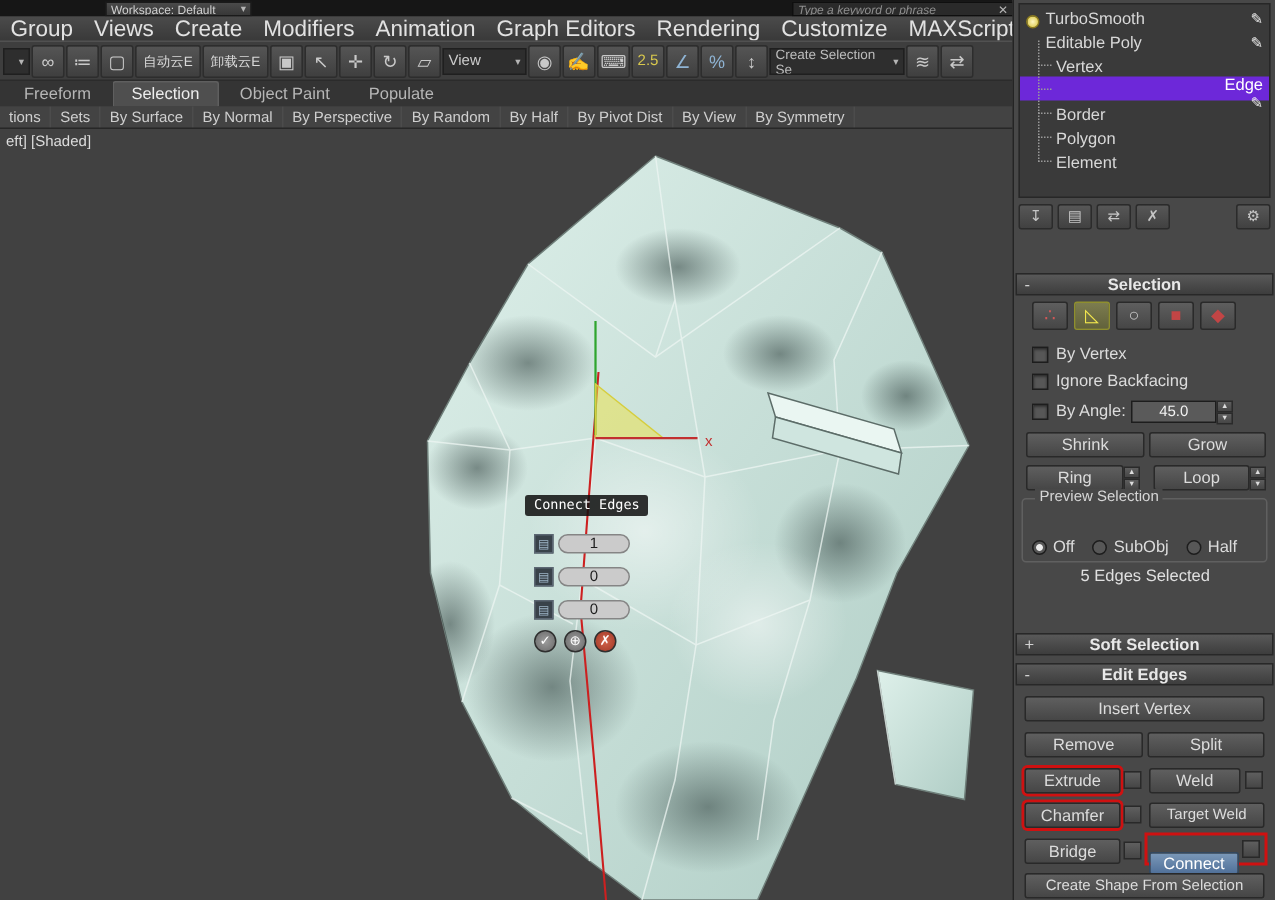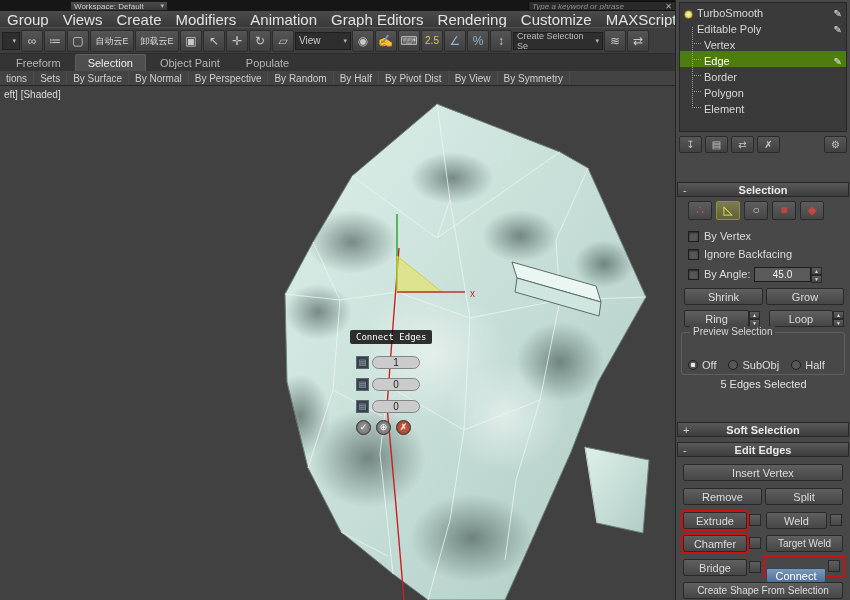--- a/index.html
+++ b/index.html
@@ -74,21 +74,21 @@
   .stack{position:absolute;left:3px;top:2px;width:168px;height:130px;background:#3a3a3a;
     border:1px solid #272727;overflow:hidden;}
   .srow{display:flex;align-items:flex-end;height:16px;color:#d8d8d8;font-size:11px;padding:0 4px;position:relative;}
   .modglyph{margin-left:auto;color:#ececec;font-size:10px;flex:none;}
   .bulb{width:9px;height:9px;border-radius:50%;background:radial-gradient(#fdf6c0,#d8c33c);
     border:1px solid #8a7a20;margin-right:4px;flex:none;}
   .bulb-space{width:13px;flex:none;}
   .srow.sub{padding-left:24px;}
   .srow.sub::before{content:"";position:absolute;left:12px;top:-8px;height:16px;width:8px;
     border-left:1px dotted #999;border-bottom:1px dotted #999;}
-  .srow.sel{background:#4d7c0f;color:#fff;}
+  .srow.sel{background:#6d28d9;color:#fff;flex-direction:column;}
   .stack-tb{position:absolute;left:3px;top:134px;width:168px;height:20px;display:flex;gap:3px;align-items:center;}
   .st-btn{width:23px;height:17px;background:linear-gradient(#575757,#414141);border:1px solid #2b2b2b;
     border-radius:2px;color:#c6c6c6;font-size:10px;line-height:15px;text-align:center;flex:none;}
   .st-btn.last{margin-left:auto;}
 
   .ro-hdr{position:absolute;left:1px;width:172px;height:15px;background:linear-gradient(#595959,#3d3d3d);
     border:1px solid #282828;color:#e8e8e8;font-size:11px;font-weight:bold;
     display:flex;align-items:center;justify-content:center;}
   .ro-toggle{position:absolute;left:5px;font-weight:normal;color:#d2d2d2;}
 

